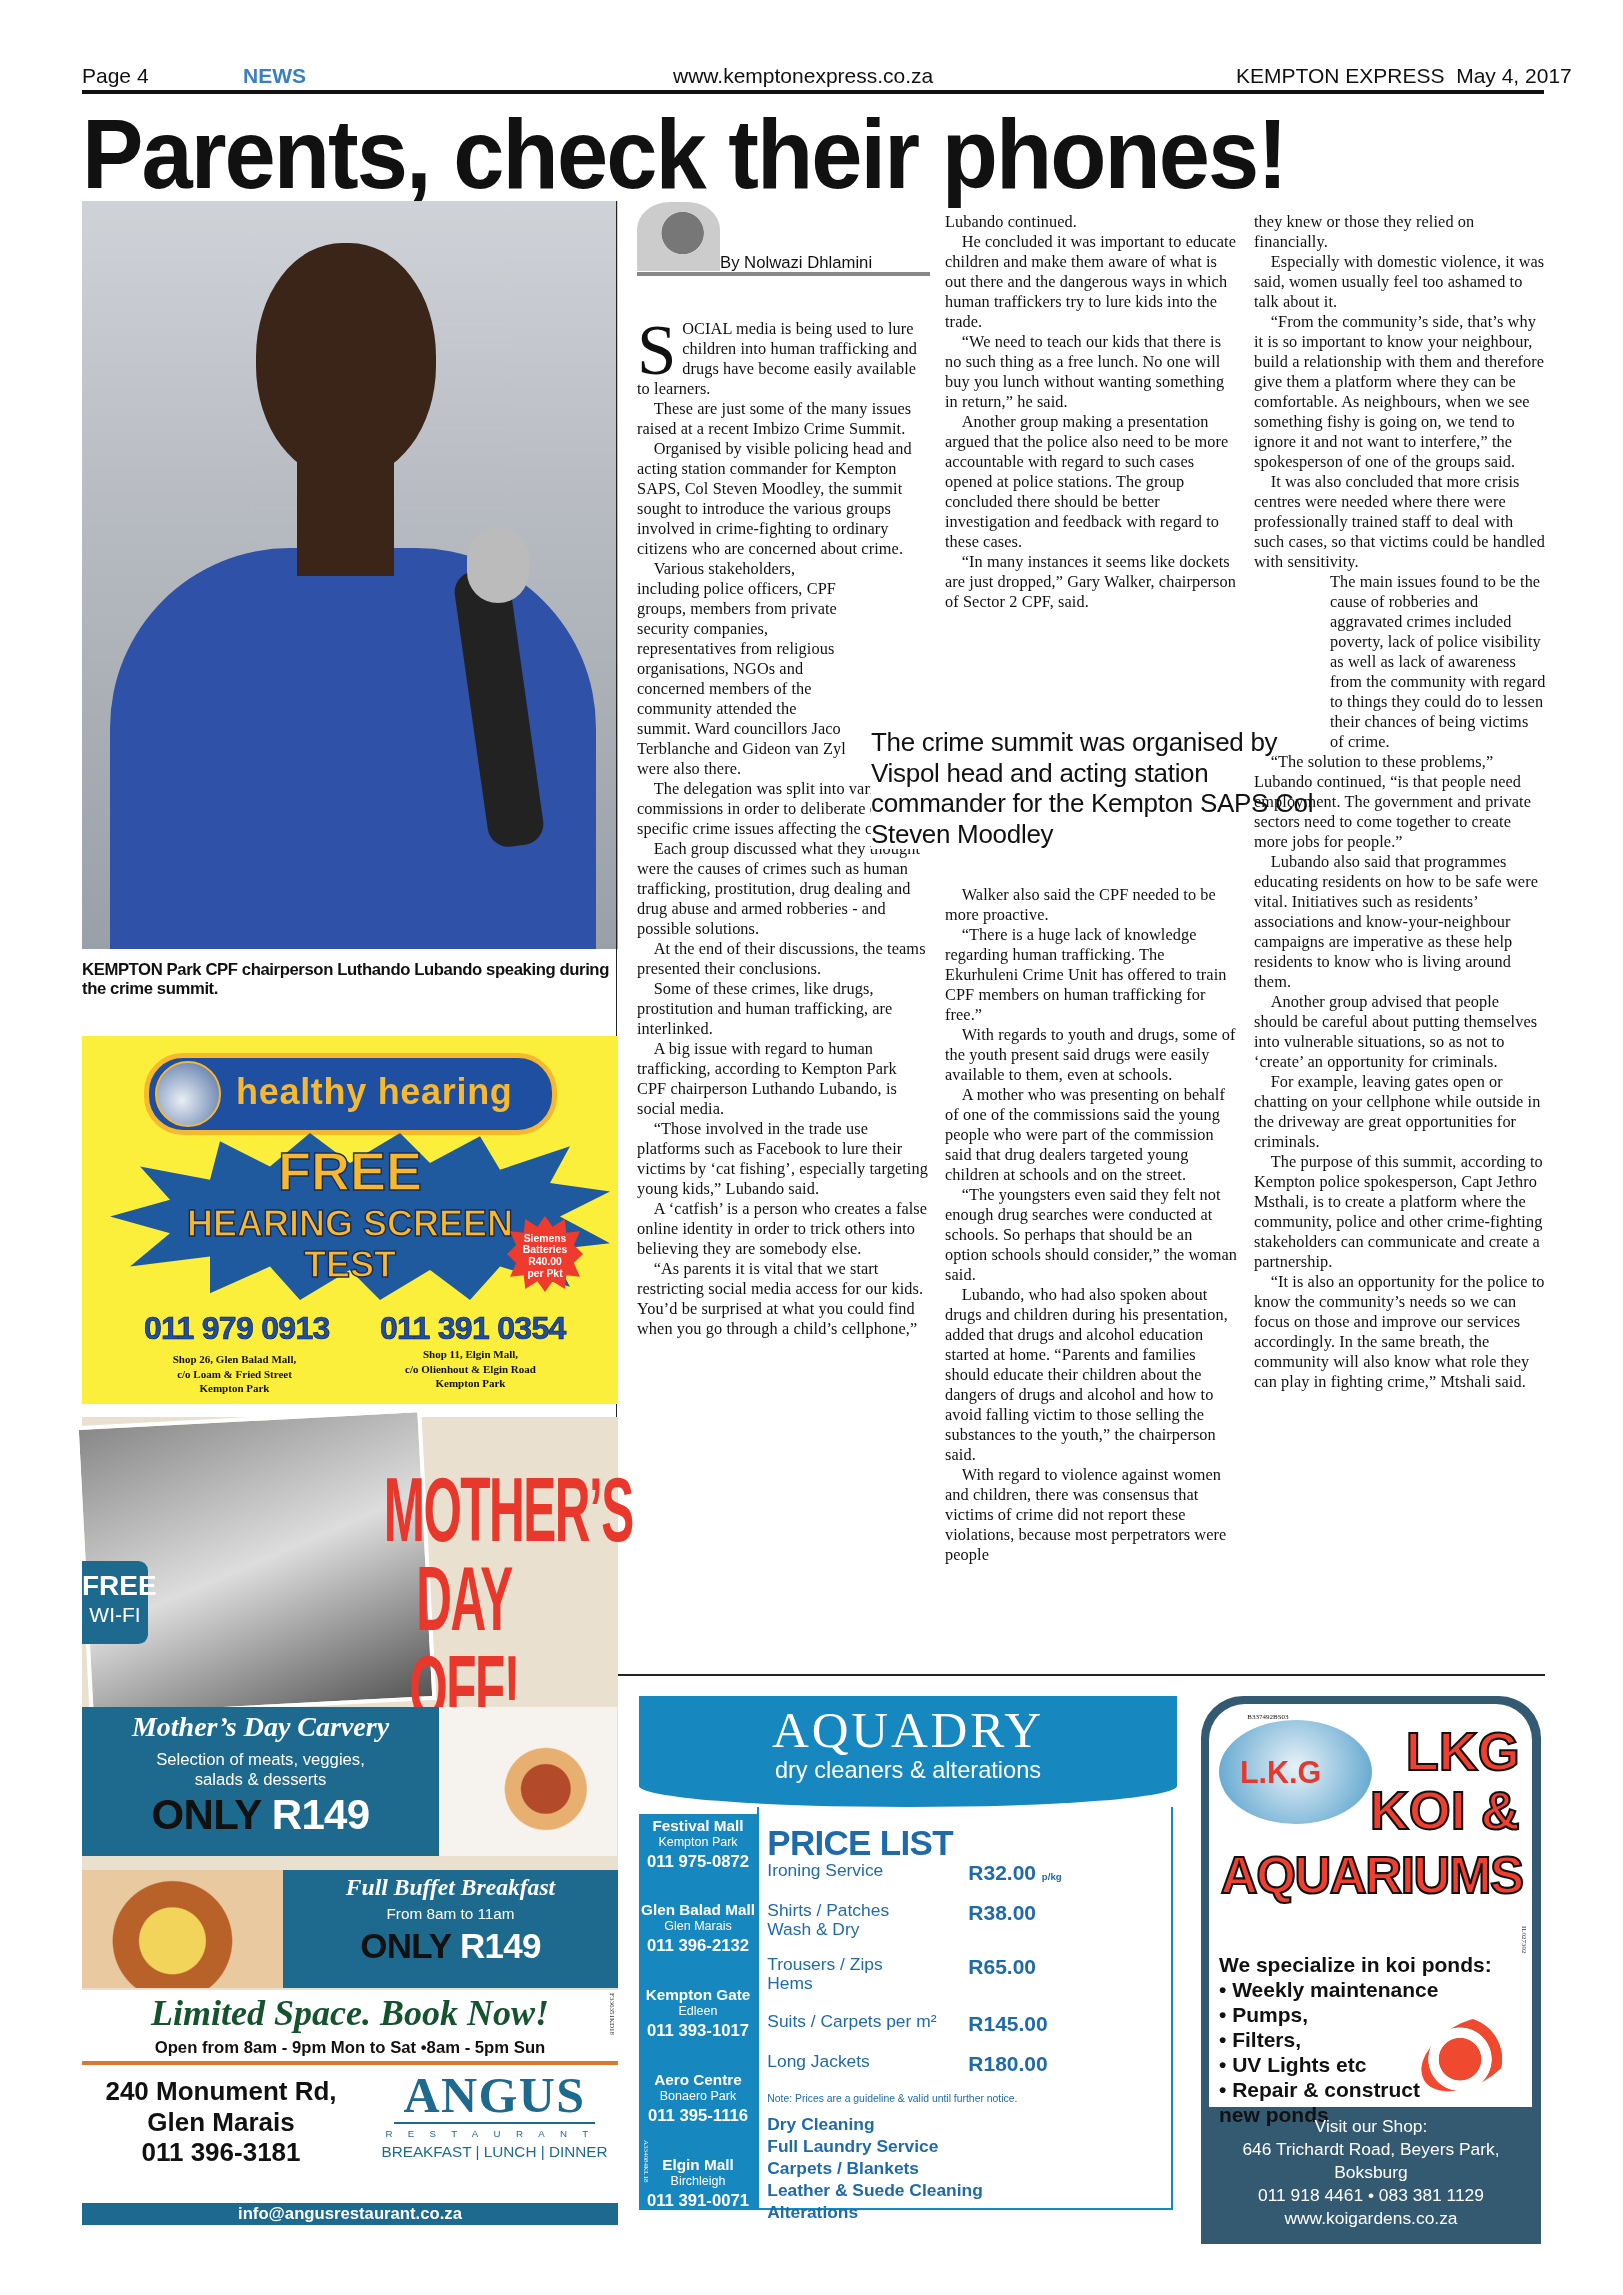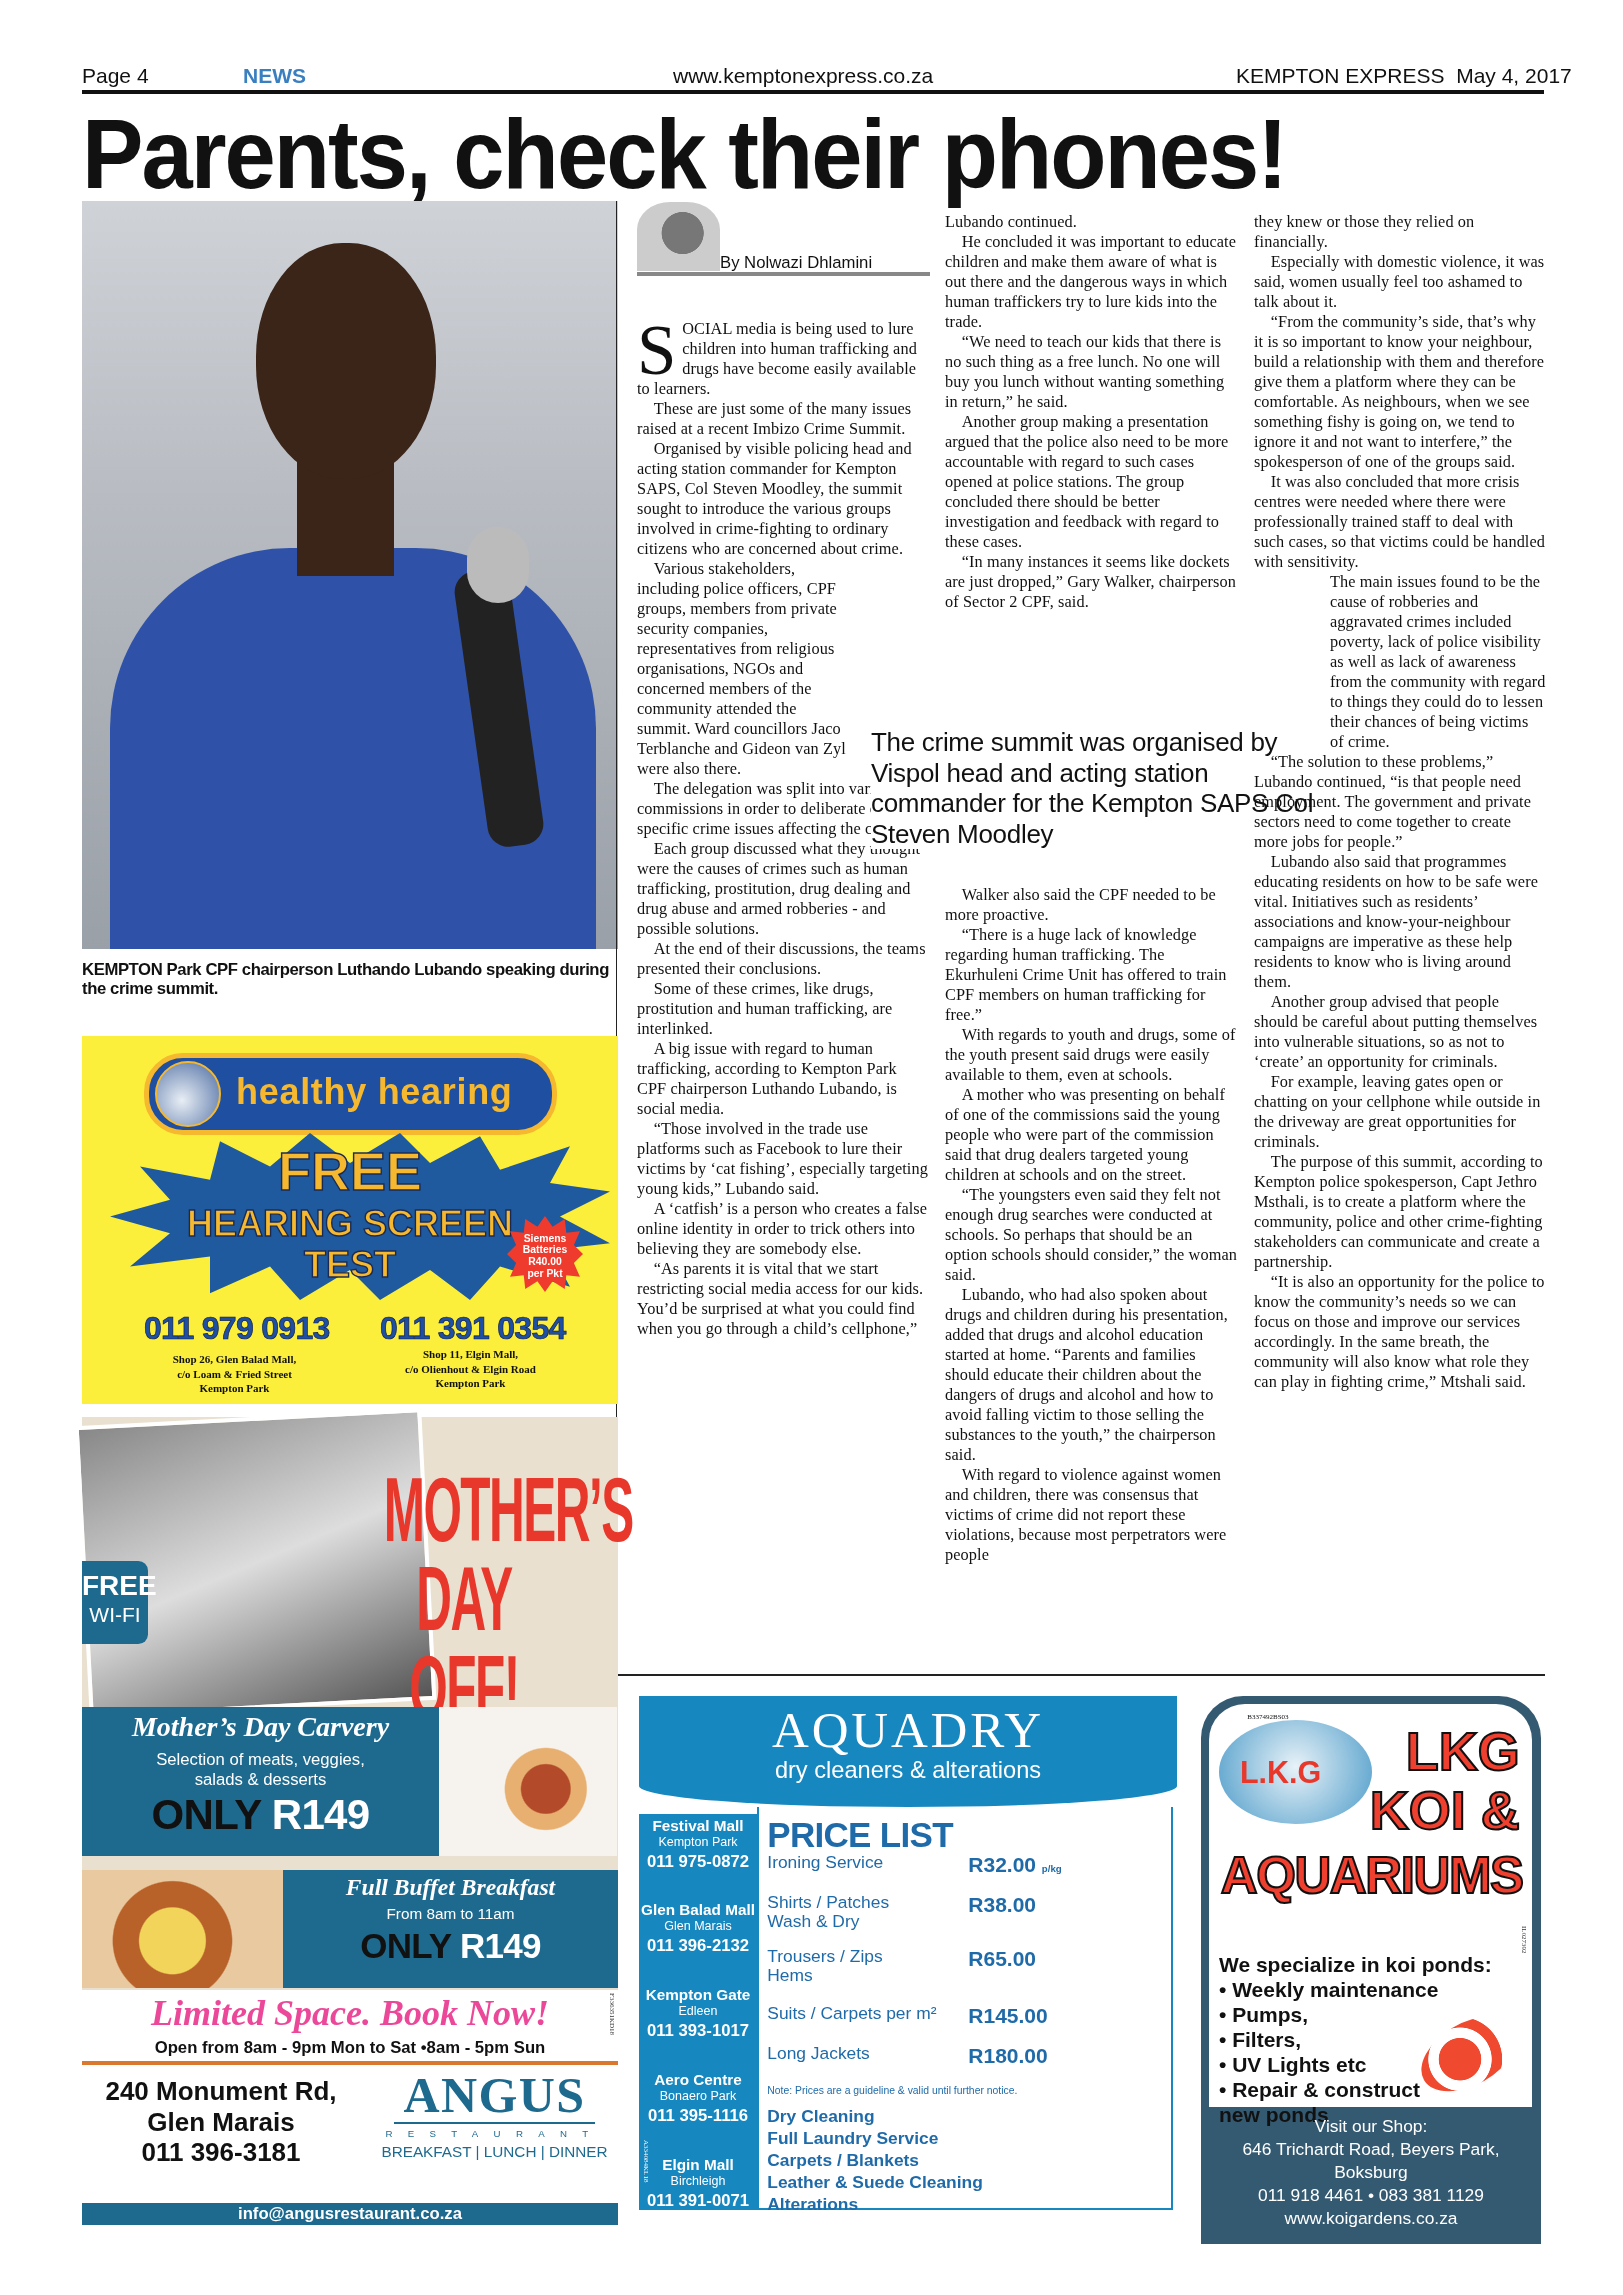--- a/index.html
+++ b/index.html
@@ -50,42 +50,42 @@
   .carvery .script { font-size:28px; margin-top:4.2px; }
   .carvery .sub { font-size:16.7px; line-height:19.4px; margin-top:7px; }
   .only { font-weight:bold; font-size:42px; line-height:43px; margin-top:4.2px; letter-spacing:-0.7px; }
   .only .k { color:#111; }
   .food1 { position:absolute; left:357px; top:290px; width:178px; height:149px; background: radial-gradient(circle at 60% 55%, #b34b2a 0 18%, #e8b070 19% 30%, #f6f3ef 31%); }
   .food2 { position:absolute; left:0; top:453px; width:201px; height:118px; background: radial-gradient(circle at 45% 60%, #f2d45a 0 25%, #b8622a 26% 45%, #e9c9a0 46%); }
   .buffet { position:absolute; left:201px; top:453px; width:335px; height:118px; background:#1e6a8e; color:#fff; text-align:center; }
   .buffet .script { font-size:23.6px; margin-top:4.2px; }
   .buffet .sub { font-size:15.3px; margin-top:4.2px; }
   .buffet .only { font-size:35px; line-height:36px; }
-  .limited { position:absolute; left:0; top:575px; width:536px; text-align:center; color:#ec4899; font-size:36px; }
+  .limited { position:absolute; left:0; top:575px; width:536px; text-align:center; color:#14532d; font-size:36px; }
   .hours { position:absolute; left:0; top:621px; width:536px; text-align:center; font-weight:bold; font-size:16.7px; }
   .orange-rule { position:absolute; left:0; top:644px; width:536px; height:3.5px; background:#d9782e; }
   .angus-addr { position:absolute; left:0; top:659px; width:278px; text-align:center; font-weight:bold; font-size:26px; line-height:30.5px; }
   .angus-logo { position:absolute; left:298px; top:652px; width:229px; color:#1e6a8e; text-align:center; }
   .angus-logo .name { font-family:"Liberation Serif", serif; font-weight:bold; font-size:50px; line-height:53px; letter-spacing:1.4px; border-bottom:2.8px solid #1e6a8e; margin:0 14px; }
   .angus-logo .rest { font-size:9.7px; letter-spacing:15.3px; margin-top:4.2px; }
   .angus-logo .meals { font-size:15.3px; margin-top:4.2px; }
   .angus-email { position:absolute; left:0; top:786px; width:536px; height:22px; background:#1e6a8e; color:#fff; text-align:center; font-weight:bold; font-size:16.7px; line-height:22px; }
   .vcode { position:absolute; font-family:"Liberation Serif", serif; font-size:7px; writing-mode: vertical-rl; color:#333; }
   
   .aq { left: 639px; top: 1696px; width: 538px; height: 555px; font-family:"Liberation Sans", sans-serif; background:#fff; }
   .aq-top { position:absolute; left:0; top:0; width:538px; height:111px; background:#1787c0; color:#fff; text-align:center; border-radius:0 0 50% 50% / 0 0 21px 21px; }
   .aq-top .brand { font-family:"Liberation Serif", serif; font-size:51px; letter-spacing:2.8px; line-height:62px; padding-top:2.8px; }
   .aq-top .tag { font-size:23.6px; margin-top:-4.2px; }
   .aq-left { position:absolute; left:0; top:118px; width:118px; height:396px; background:#1787c0; }
   .aq-store { position:absolute; left:0; width:118px; text-align:center; color:#fff; }
   .aq-store .n { font-weight:bold; font-size:15.3px; }
   .aq-store .a { font-size:12.5px; }
   .aq-store .p { font-weight:bold; font-size:16.7px; margin-top:2.8px; }
   .aq-right { position:absolute; left:118px; top:111px; width:416px; height:403px; border:2.1px solid #1787c0; border-top:none; color:#1f6aa8; padding-left:8.3px; }
-  .aq-right .pl { font-weight:bold; font-size:35px; line-height:37px; margin-top:9px; letter-spacing:-0.7px; }
+  .aq-right .pl { font-weight:bold; font-size:35px; line-height:37px; margin-top:17px; letter-spacing:-0.7px; }
   .price-row { position:relative; height:40px; }
   .price-row .item { font-size:17.4px; line-height:19.4px; }
   .price-row .amt { position:absolute; left:201px; top:0; font-weight:bold; font-size:21px; }
   .price-row .unit { font-size:9.7px; }
   .aq-note { font-size:10.4px; margin-top:1.4px; }
   .aq-svc { font-weight:bold; font-size:17.4px; line-height:22px; }
   
   .lkg { left: 1201px; top: 1696px; width: 340px; height: 548px; background:#345a72; border-radius:42px 42px 0 0; font-family:"Liberation Sans", sans-serif; }
   .lkg-inner { position:absolute; left:8.3px; top:8.3px; width:323px; height:403px; background:#fff; border-radius:36px 36px 0 0; }
   .lkg-logo { position:absolute; left:9.7px; top:15.3px; width:153px; height:104px; border-radius:50%; background: radial-gradient(circle at 50% 45%, #e8f2f8, #4a9ac8); }

